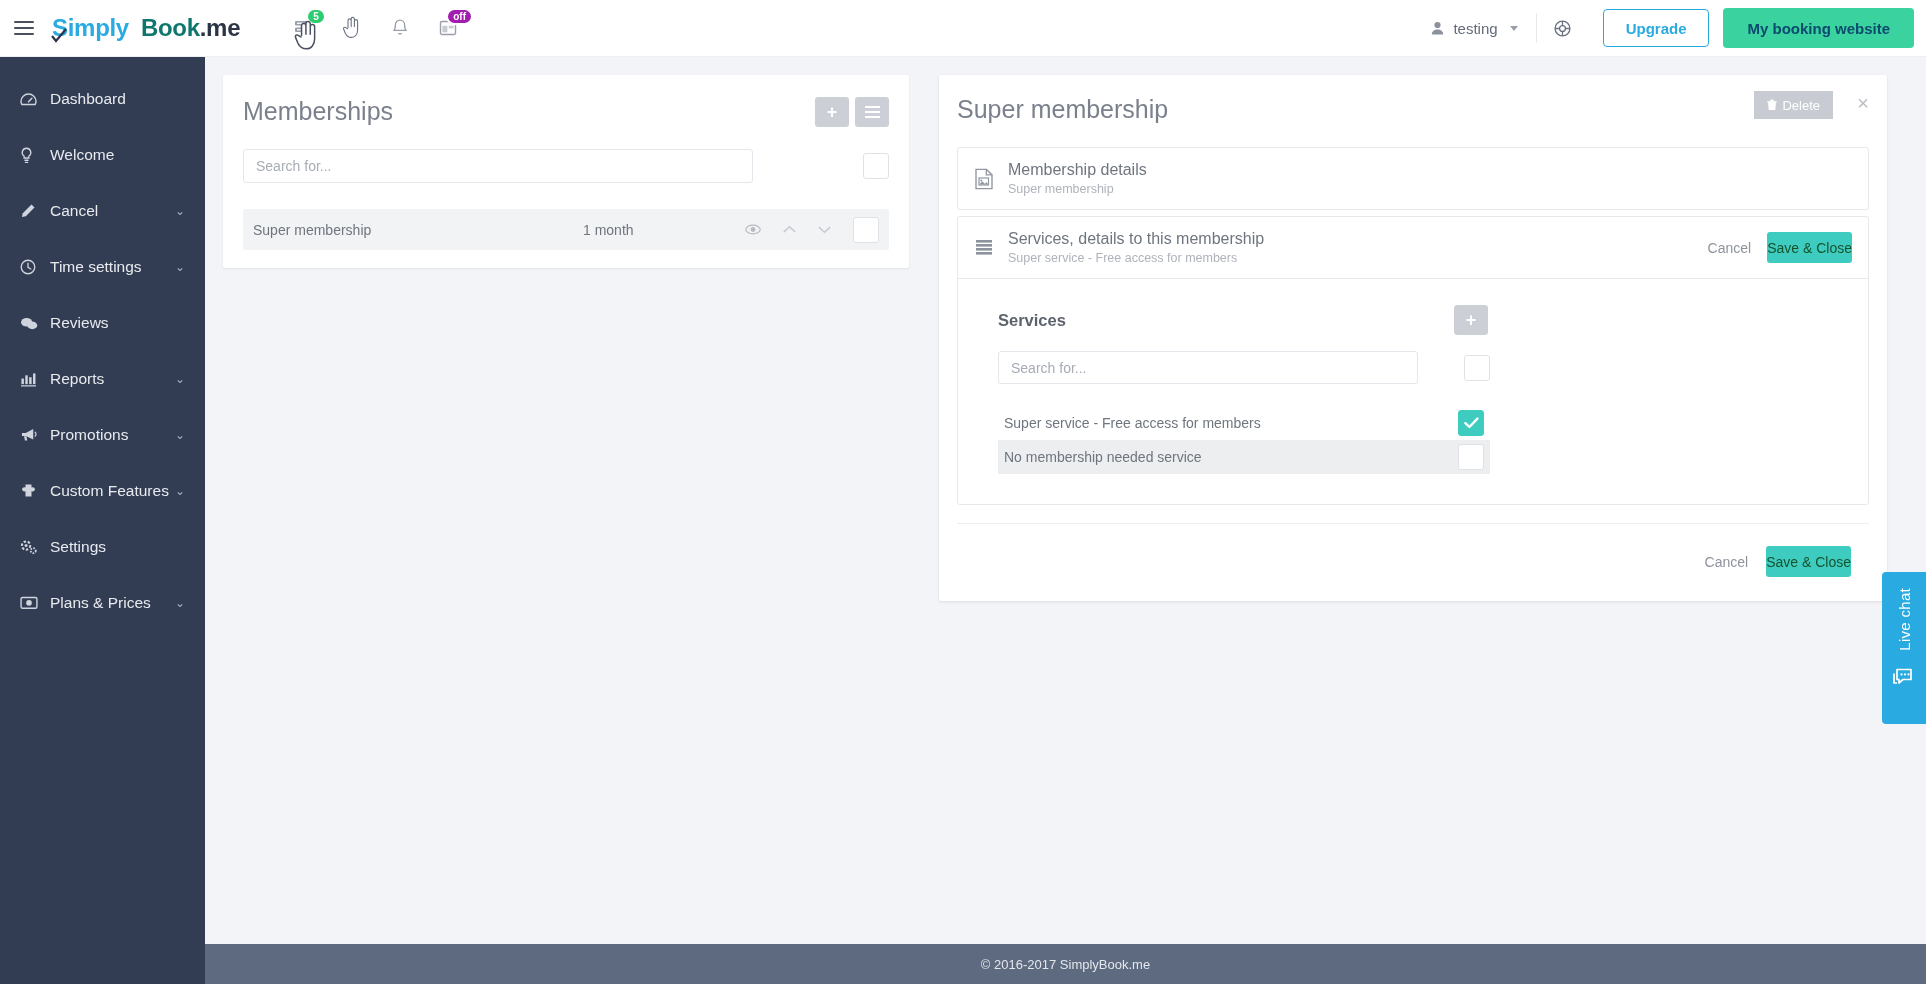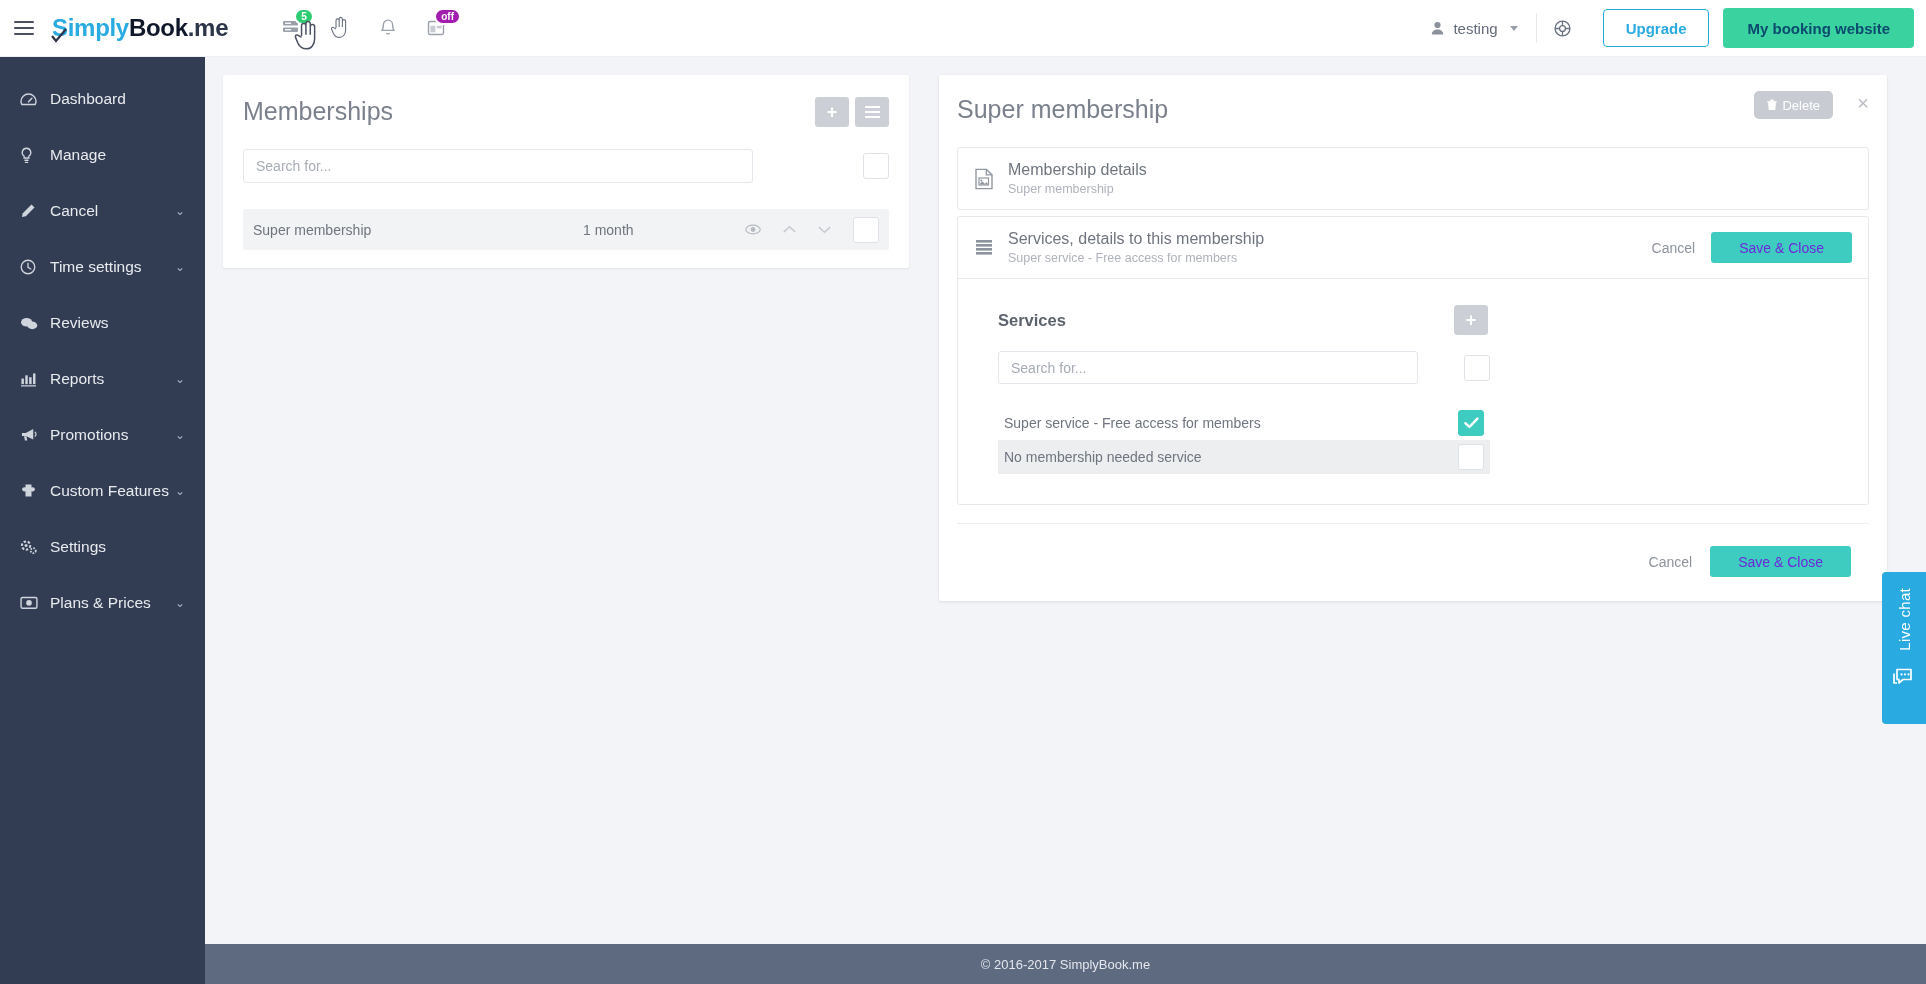--- a/index.html
+++ b/index.html
@@ -18,21 +18,21 @@
     border-bottom: 1px solid #eceef1; z-index: 40;
   }
   .hamburger { width: 48px; display: flex; flex-direction: column;
     align-items: center; justify-content: center; gap: 4px; cursor: pointer; }
   .hamburger span { display: block; width: 20px; height: 2px; background: #4a5160; border-radius: 1px; }
 
   .brand { font-size: 24px; font-weight: bold; letter-spacing: -0.3px;
            margin-left: 4px; white-space: nowrap; display:flex; align-items:baseline;}
   .brand .b-s { color: #29abe2; position: relative; }
   .brand .b-simply { color: #29abe2; }
-  .brand .b-book { color: #0f172a; }
+  .brand .b-book { color: #0f766e; margin-left: 12px; }
   .brand .b-me { color: #2c3547; }
   .brand .check { position:absolute; left:-1px; bottom:-2px; width: 16px; height: 16px; }
 
   .hdr-icons { display: flex; align-items: center; margin-left: 42px; gap: 4px; }
   .hdr-icon { position: relative; width: 44px; height: 44px; display: flex;
               align-items: center; justify-content: center; cursor: pointer; }
   .badge {
     position: absolute; top: 2px; left: 24px; min-width: 17px; height: 17px;
     border-radius: 9px; color: #fff; font-size: 10px; font-weight: bold;
     display: flex; align-items: center; justify-content: center; padding: 0 5px;
@@ -123,39 +123,39 @@
   
   .detail-card {
     position: absolute; left: 734px; top: 18px; width: 948px;
     background: #fff; border-radius: 2px; box-shadow: 0 1px 3px rgba(0,0,0,.1);
     padding: 20px 18px 18px 18px;
   }
   .detail-head { display: flex; align-items: flex-start; position: relative; height: 46px; }
   .detail-title { font-size: 25px; color: #7b818c; }
   .delete-btn {
     position: absolute; right: 36px; top: -4px; background: #c8ccd2; color: #fff;
-    border: none; border-radius: 5px; height: 28px; padding: 0 13px; font-size: 13px;
+    border: none; border-radius: 0; height: 28px; padding: 0 13px; font-size: 13px;
     cursor: pointer; display: flex; align-items: center; gap: 5px;
   }
   .close-x { position: absolute; right: 0px; top: -2px; font-size: 20px; color: #b9bdc4;
              cursor: pointer; line-height: 1; }
 
   .sect {
     border: 1px solid #e6e8ec; border-radius: 3px; margin-top: 6px;
   }
   .sect-head { display: flex; align-items: center; padding: 13px 16px; min-height: 56px; }
   .sect-ico { width: 34px; color: #8d939d; display: flex; align-items: center; flex:none;}
   .sect-txt { display: flex; flex-direction: column; gap: 3px; }
   .sect-title { font-size: 16px; color: #6f757f; }
   .sect-sub { font-size: 12.5px; color: #aeb3bb; }
   .sect-btns { margin-left: auto; display: flex; align-items: center; gap: 16px; }
   .link-cancel { color: #8d939d; font-size: 14px; cursor: pointer; background: none;
                  border: none; font-family: "Liberation Sans", sans-serif; }
-  .teal-btn { background: #3fccc0; color: #6d28d9; border: none; border-radius: 3px;
-              height: 31px; padding: 0 28px; font-size: 14px; cursor: pointer; }
+  .teal-btn { background: #3fccc0; color: #14532d; border: none; border-radius: 3px;
+              height: 31px; padding: 0 0; font-size: 14px; cursor: pointer; }
 
   .sect-body { border-top: 1px solid #e6e8ec; padding: 26px 40px 30px 40px; }
   .svc-head { display: flex; align-items: center; width: 490px; }
   .svc-title { font-size: 16.5px; font-weight: bold; color: #5d636d; }
   .svc-add { margin-left: auto; width: 34px; height: 30px; background: #ccd0d6;
              border-radius: 3px; display:flex; align-items:center; justify-content:center;
              color:#fff; font-size:18px; font-weight:bold; cursor:pointer; border:none; }
   .svc-search-row { display: flex; align-items: center; width: 492px; margin-top: 16px; }
   .svc-search {
     width: 420px; height: 33px; border: 1px solid #e3e6ea; border-radius: 3px;
@@ -295,21 +295,21 @@
       <span class="nav-label">Dashboard</span>
     </div>
 
     <div class="nav-item">
       <span class="nav-ico">
         <svg width="13" height="17" viewBox="0 0 14 18">
             <path d="M7 1.2a4.6 4.6 0 00-2.6 8.4v2.1h5.2V9.6A4.6 4.6 0 007 1.2z" fill="none" stroke="#cfd4dd" stroke-width="1.4"></path>
             <path d="M5.3 14.1h3.4M5.8 16.4h2.4" stroke="#cfd4dd" stroke-width="1.4" stroke-linecap="round"></path>
           </svg>
       </span>
-      <span class="nav-label">Manage</span>
+      <span class="nav-label">Welcome</span>
     </div>
 
 
     <div class="nav-item">
       <span class="nav-ico">
         <svg width="16" height="16" viewBox="0 0 17 17">
             <path d="M12.2 1.6l3.2 3.2-9.2 9.2-4.2 1 1-4.2z" fill="#cfd4dd"></path>
           </svg>
       </span>
       <span class="nav-label">Cancel</span>

